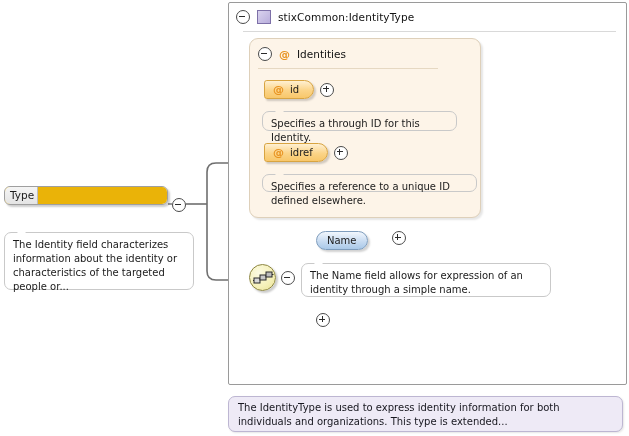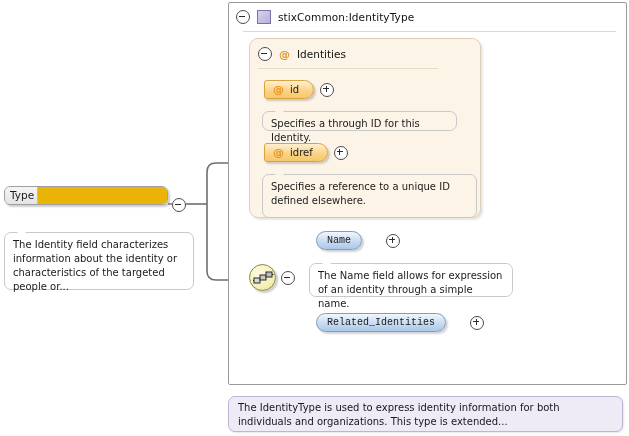--- a/index.html
+++ b/index.html
@@ -167,23 +167,22 @@
   }
   .attr-pill .pill-label {
     font-size: 10px;
     color: #1a1a1a;
   }
 
   
   .elem-row {
     position: absolute;
     display: flex;
-    align-items: center;
+    align-items: flex-start;
     gap: 24px;
-    font-family: Liberation Mono, monospace;
   }
   .elem-pill {
     height: 19px;
     display: flex;
     align-items: center;
     padding: 0 10px;
     background: linear-gradient(180deg, #f2f7fd 0%, #cfe0f3 45%, #a9c8e8 100%);
     border: 1px solid #7f9dbd;
     border-radius: 10px;
     box-shadow: 2px 2px 2px rgba(0,0,0,0.18);
@@ -357,21 +356,21 @@
     </div>
     <div class="doc on-cream" style="left:12px; top:72px; width:195px; height:20px;">Specifies a through ID for this Identity.</div>
 
     <div class="attr-row" style="left:14px; top:104px;">
       <div class="attr-pill">
         <span class="at-sign">@</span>
         <span class="pill-label">idref</span>
       </div>
       <span class="ctrl plus"></span>
     </div>
-    <div class="doc on-cream" style="left:12px; top:135px; width:215px; height:44px;">Specifies a reference to a unique ID defined elsewhere.</div>
+    <div class="doc on-cream" style="left:12px; top:135px; width:215px; height:18px;">Specifies a reference to a unique ID defined elsewhere.</div>
   </div>
 
   <div class="identity-node">
     <div class="identity-typerow">
       <div class="identity-typekey">Type</div>
       <div class="identity-typeval">stixCommon:IdentityType</div>
     </div>
   </div>
   <span class="ctrl" style="position:absolute; left:172px; top:198px;"></span>
 
@@ -387,24 +386,21 @@
     </svg>
   </div>
   <span class="ctrl" style="position:absolute; left:281px; top:271px;"></span>
 
   <div class="elem-row" style="left:316px; top:231px;">
     <div class="elem-pill">
       <span class="pill-label">Name</span>
     </div>
     <span class="ctrl plus"></span>
   </div>
-  <div class="doc" style="left:309px; top:263px; width:204px; height:34px;">The Name field allows for expression of an identity through a simple name.</div>
+  <div class="doc" style="left:301px; top:263px; width:250px; height:34px;">The Name field allows for expression of an identity through a simple name.</div>
 
   <div class="elem-row" style="left:316px; top:313px;">
-    <div class="elem-pill">
-      <span class="pill-label">Related_Identities</span>
-    </div>
     <span class="ctrl plus"></span>
   </div>
 
   <div class="annot">The IdentityType is used to express identity information for both individuals and organizations. This type is extended...</div>
 
 </div>
 
 </body></html>

